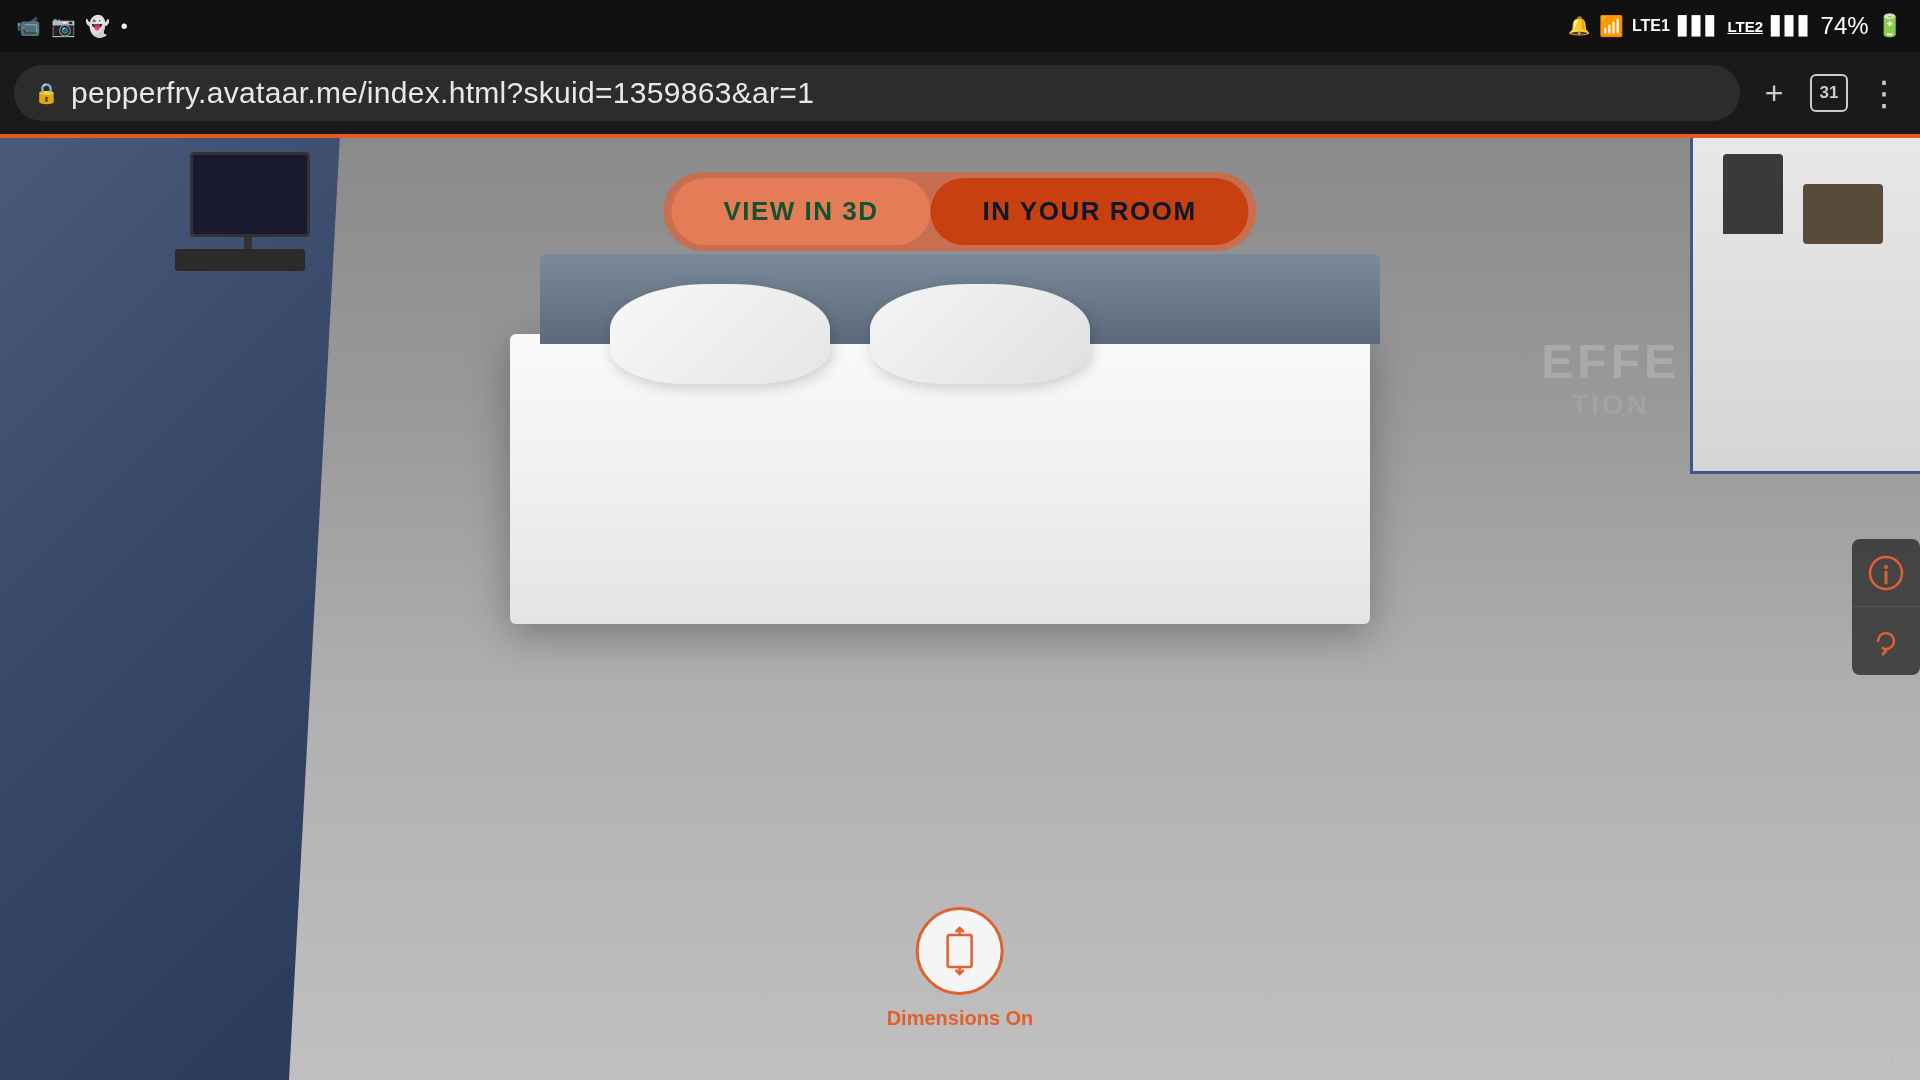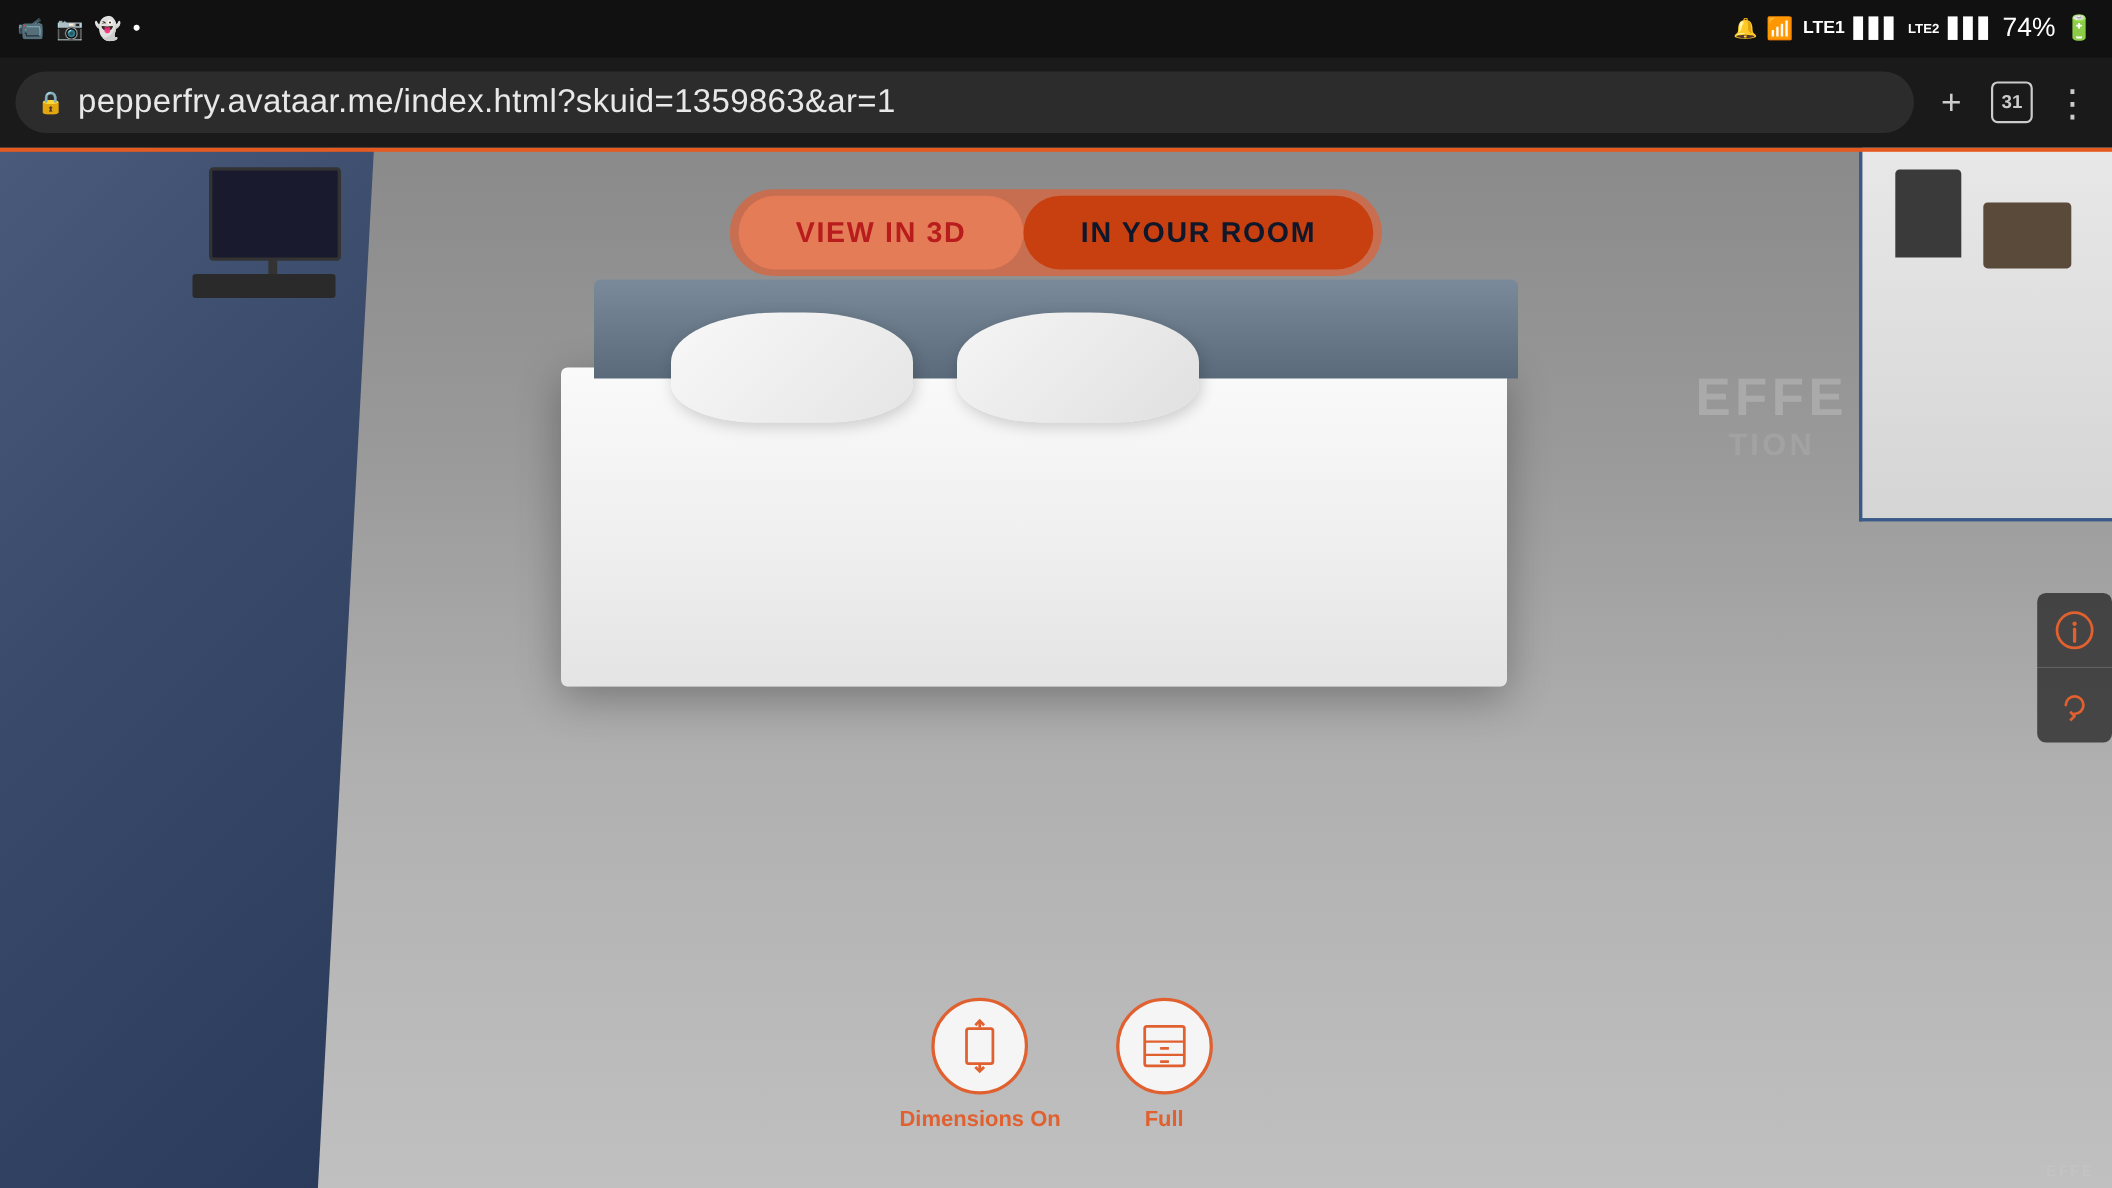--- a/index.html
+++ b/index.html
@@ -206,21 +206,21 @@
       font-size: 26px;
       font-weight: 800;
       letter-spacing: 1.5px;
       cursor: pointer;
       border: none;
       text-transform: uppercase;
     }
 
     .view-btn-3d {
       background: rgba(240,130,90,0.7);
-      color: #b91c1c;
+      color: #14532d;
     }
 
     .view-btn-ar {
       background: #c84010;
       color: #0f172a;
     }
 
     
     .bottom-controls {
       position: absolute;
@@ -308,21 +308,21 @@
     <span style="font-size:20px;">👻</span>
     <span style="font-size:20px;">•</span>
   </div>
   <div class="status-bar-right">
     <span style="font-size:18px;">🔔</span>
     <span style="font-size:20px;">📶</span>
     <span style="font-size:16px; font-weight:bold;text-align:right;">
       <span>LTE1</span>
     </span>
     <span style="font-size:18px;">▋▋▋</span>
-    <span style="font-size:12px; font-weight:bold;">
+    <span style="font-size:15px; font-weight:bold;text-decoration:underline;">
       <span>LTE2</span>
     </span>
     <span style="font-size:18px;">▋▋▋</span>
     <span style="font-size:24px; font-weight:normal;">74%</span>
     <span style="font-size:22px;">🔋</span>
   </div>
 </div>
 
 <div class="browser-bar">
   <div class="address-bar">
@@ -392,34 +392,20 @@
             <line x1="26" y1="4" x2="26" y2="9" stroke="#e06030" stroke-width="2.5"></line>
             <polyline points="22,7 26,3 30,7" fill="none" stroke="#e06030" stroke-width="2.5"></polyline>
 
             <line x1="26" y1="43" x2="26" y2="48" stroke="#e06030" stroke-width="2.5"></line>
             <polyline points="22,45 26,49 30,45" fill="none" stroke="#e06030" stroke-width="2.5"></polyline>
           </svg>
         </div>
         <span class="control-label">Dimensions On</span>
       </div>
 
-      <div class="control-item">
-        <div class="control-circle">
-          <svg width="52" height="52" viewBox="0 0 52 52">
-
-            <rect x="8" y="8" width="36" height="36" fill="none" stroke="#e06030" stroke-width="2.5" rx="2"></rect>
-            <line x1="8" y1="22" x2="44" y2="22" stroke="#e06030" stroke-width="2"></line>
-            <line x1="8" y1="34" x2="44" y2="34" stroke="#e06030" stroke-width="2"></line>
-
-            <line x1="22" y1="28" x2="30" y2="28" stroke="#e06030" stroke-width="2.5"></line>
-            <line x1="22" y1="40" x2="30" y2="40" stroke="#e06030" stroke-width="2.5"></line>
-          </svg>
-        </div>
-        <span class="control-label">Full</span>
-      </div>
     </div>
 
     <div class="right-float">
       <div class="float-btn">
         <svg width="36" height="36" viewBox="0 0 36 36">
           <circle cx="18" cy="18" r="16" fill="none" stroke="#e06030" stroke-width="2.5"></circle>
           <circle cx="18" cy="12" r="2" fill="#e06030"></circle>
           <line x1="18" y1="17" x2="18" y2="28" stroke="#e06030" stroke-width="3" stroke-linecap="round"></line>
         </svg>
       </div>

